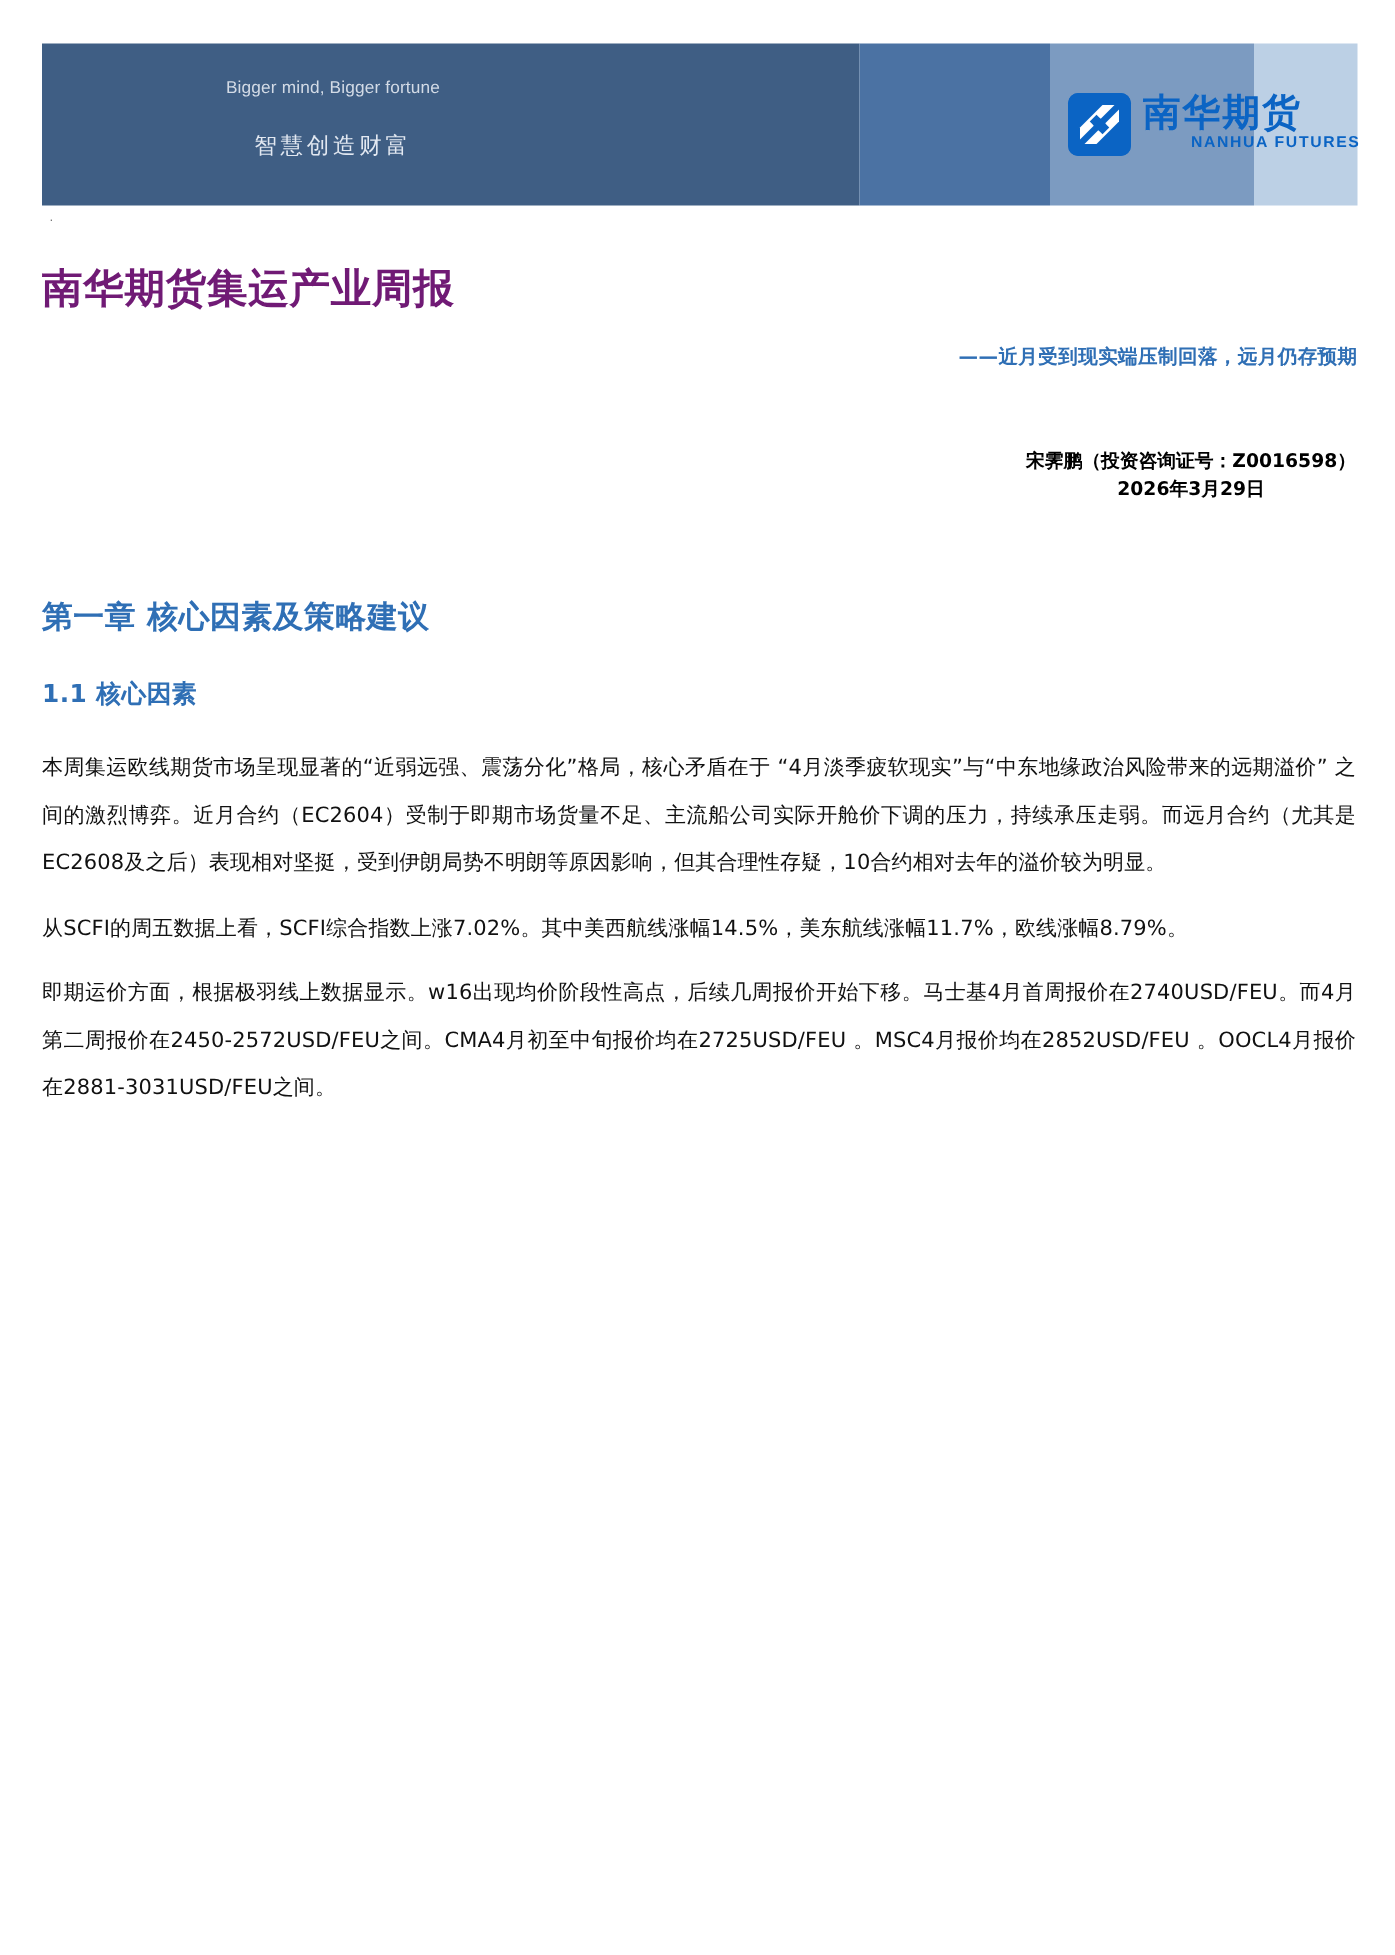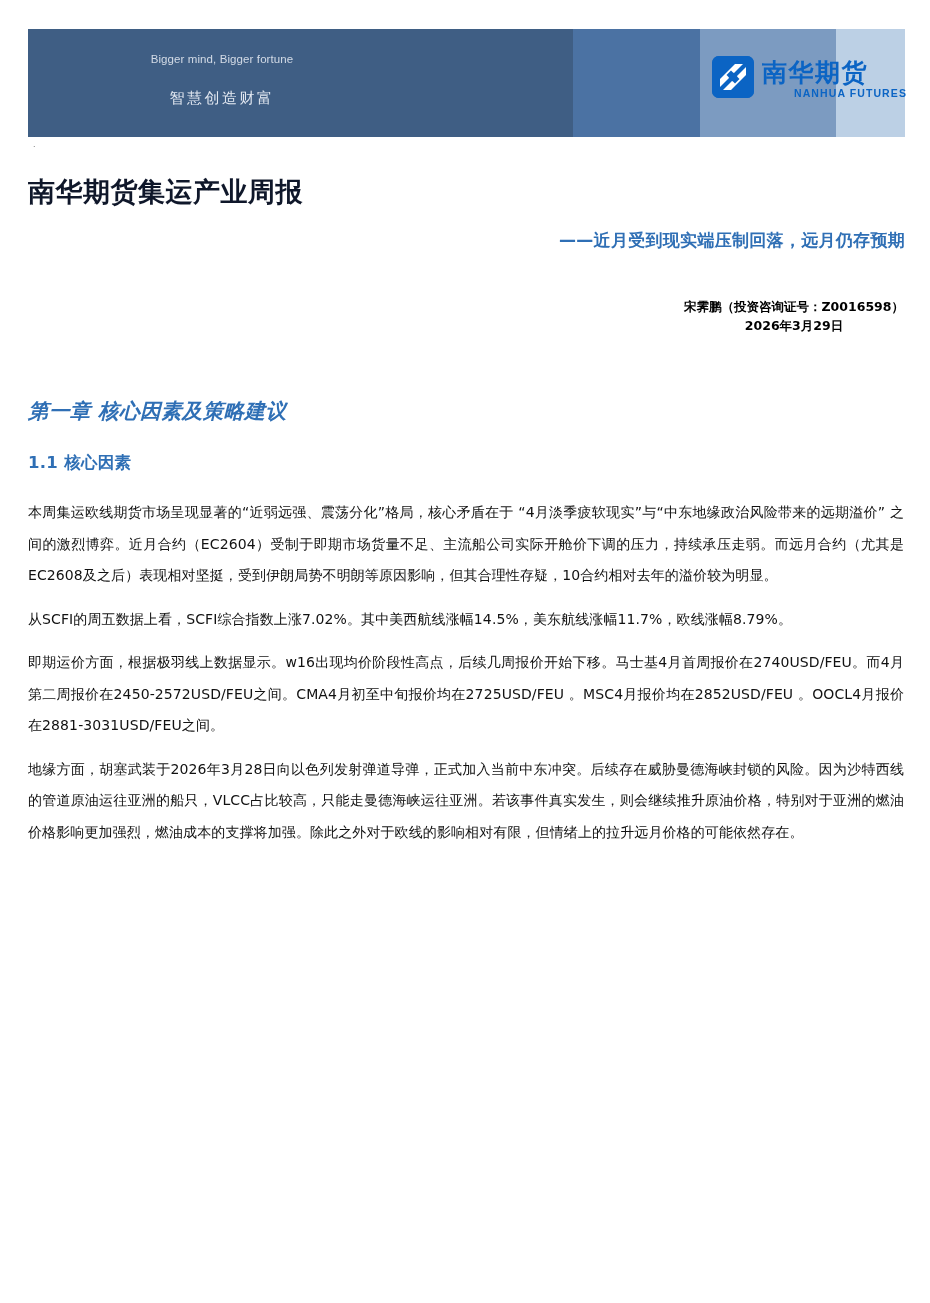--- a/index.html
+++ b/index.html
@@ -61,23 +61,23 @@
     font-weight: 500;
     letter-spacing: 2.5px;
     margin-top: 20px;
     color: #e2e8f1;
   }
 
   
   .logo-wrap {
     position: absolute;
     left: 712px;
-    top: 52px;
+    top: 62px;
     display: flex;
-    align-items: flex-end;
+    align-items: flex-start;
     height: 46px;
   }
   .logo-mark {
     width: 42px;
     height: 42px;
     border-radius: 7px;
     background: #0b64c4;
     position: relative;
     flex: 0 0 auto;
   }
@@ -116,30 +116,30 @@
     line-height: 1;
   }
 
   
   .doc-title {
     position: absolute;
     left: 28px;
     top: 174px;
     font-size: 27px;
     font-weight: 700;
-    color: #0f172a;
+    color: #701a75;
     letter-spacing: 0.5px;
     font-family: "DejaVu Sans", "Liberation Sans", sans-serif;
     white-space: nowrap;
   }
   .doc-subtitle {
     position: absolute;
     right: 25px;
     top: 229px;
-    font-size: 17px;
+    font-size: 13px;
     font-weight: 700;
     color: #2f6fb5;
     letter-spacing: 0.3px;
     font-family: "DejaVu Sans", "Liberation Sans", sans-serif;
     white-space: nowrap;
   }
 
   
   .meta {
     position: absolute;
@@ -158,21 +158,20 @@
   .h-chapter {
     position: absolute;
     left: 28px;
     top: 397px;
     font-size: 20.5px;
     font-weight: 700;
     color: #2f6fb5;
     letter-spacing: 0.4px;
     font-family: "DejaVu Sans", "Liberation Sans", sans-serif;
     white-space: nowrap;
-    font-style: italic;
   }
   .h-sub {
     position: absolute;
     left: 28px;
     top: 452px;
     font-size: 16.5px;
     font-weight: 700;
     color: #2f6fb5;
     letter-spacing: 0.3px;
     font-family: "DejaVu Sans", "Liberation Sans", sans-serif;
@@ -241,16 +240,15 @@
     <div>2026年3月29日</div>
   </div>
 
   <div class="h-chapter">第一章 核心因素及策略建议</div>
   <div class="h-sub">1.1 核心因素</div>
 
   <div class="body-col">
     <p class="para">本周集运欧线期货市场呈现显著的“近弱远强、震荡分化”格局，核心矛盾在于 “4月淡季疲软现实”与“中东地缘政治风险带来的远期溢价” 之间的激烈博弈。近月合约（EC2604）受制于即期市场货量不足、主流船公司实际开舱价下调的压力，持续承压走弱。而远月合约（尤其是EC2608及之后）表现相对坚挺，受到伊朗局势不明朗等原因影响，但其合理性存疑，10合约相对去年的溢价较为明显。</p>
     <p class="para">从SCFI的周五数据上看，SCFI综合指数上涨7.02%。其中美西航线涨幅14.5%，美东航线涨幅11.7%，欧线涨幅8.79%。</p>
     <p class="para">即期运价方面，根据极羽线上数据显示。w16出现均价阶段性高点，后续几周报价开始下移。马士基4月首周报价在2740USD/FEU。而4月第二周报价在2450-2572USD/FEU之间。CMA4月初至中旬报价均在2725USD/FEU 。MSC4月报价均在2852USD/FEU 。OOCL4月报价在2881-3031USD/FEU之间。</p>
-    <p class="para">地缘方面，胡塞武装于2026年3月28日向以色列发射弹道导弹，正式加入当前中东冲突。后续存在威胁曼德海峡封锁的风险。因为沙特西线的管道原油运往亚洲的船只，VLCC占比较高，只能走曼德海峡运往亚洲。若该事件真实发生，则会继续推升原油价格，特别对于亚洲的燃油价格影响更加强烈，燃油成本的支撑将加强。除此之外对于欧线的影响相对有限，但情绪上的拉升远月价格的可能依然存在。</p>
   </div>
 
 </div>
 
 </body></html>

